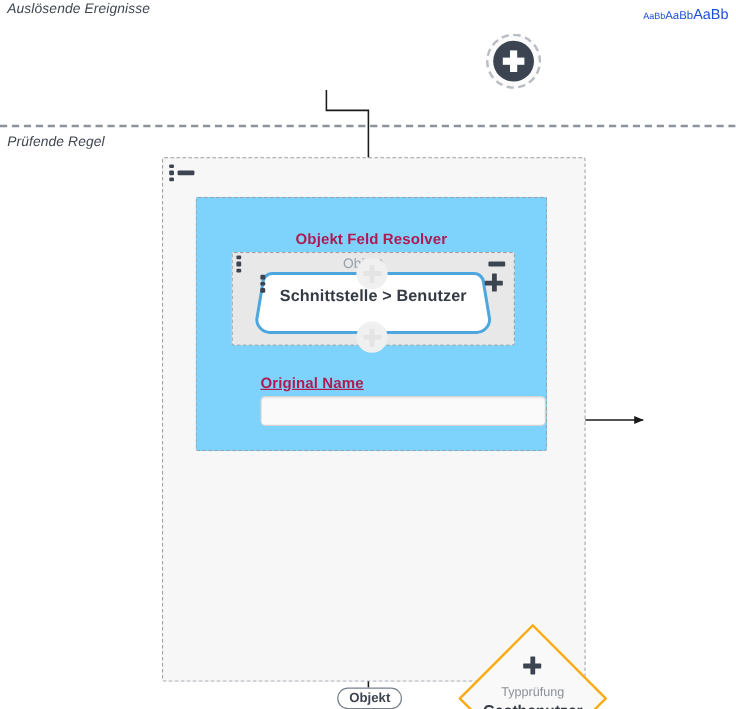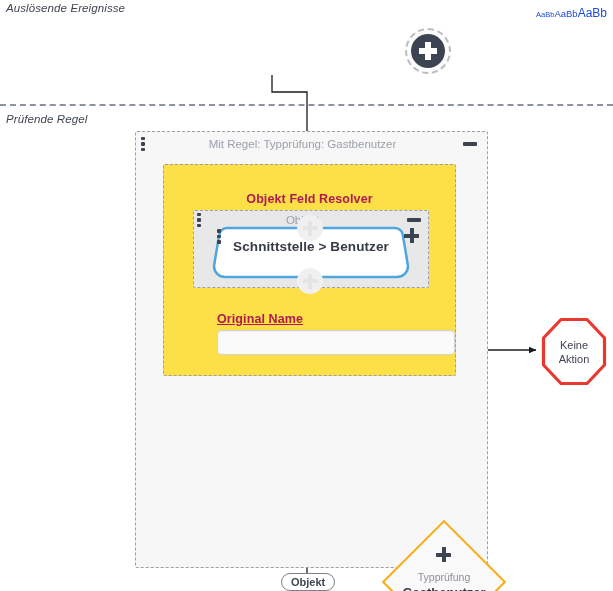--- a/index.html
+++ b/index.html
@@ -137,21 +137,21 @@
     width: 14px; height: 3.5px; background: #3d4451; border-radius: 1px;
   }
 
   
   #resolver-group {
     position: absolute;
     left: 27px; top: 32px;
     width: 293px; height: 212px;
     box-sizing: border-box;
     border: 1.5px dashed #9aa0a8;
-    background: #fde047;
+    background: #7dd3fc;
     border-radius: 2px;
   }
   #resolver-title {
     position: absolute; left: 0; top: 27px;
     width: 100%; text-align: center;
     font-size: 12.5px; font-weight: bold;
     color: #b01a52; letter-spacing: .1px;
   }
 
   
@@ -336,21 +336,20 @@
   </div>
 
   <div id="rule-container">
 
     <div id="rule-header">
       <span class="dots-handle">
         <i></i>
           <i></i>
           <i></i>
       </span>
-      <span id="rule-title">Mit Regel: Typprüfung: Gastbenutzer</span>
       <span class="minus-btn"></span>
     </div>
 
     <div id="resolver-group">
 
       <div id="resolver-title">Objekt Feld Resolver</div>
 
       <div id="object-slot">
         <div id="object-slot-header">
           <span class="dots-handle">
@@ -393,25 +392,16 @@
         <span class="plus-dark"></span>
       </span>
       <div id="diamond-texts">
         <div id="diamond-sub">Typprüfung</div>
         <div id="diamond-title">Gastbenutzer</div>
       </div>
 
     </div>
   </div>
 
-  <div id="no-action-node">
-    <svg viewBox="0 0 66 69" width="66" height="69">
-      <polygon points="20,2.5 46,2.5 63.5,21 63.5,48 46,66.5 20,66.5 2.5,48 2.5,21" fill="#ffffff" stroke="#e8382f" stroke-width="3.2" stroke-linejoin="round"></polygon>
-    </svg>
-    <div id="no-action-label">
-      <span>Keine</span>
-      <span>Aktion</span>
-    </div>
-  </div>
 
   <div id="object-output-pill">Objekt</div>
 
 </div>
 
 </body></html>

